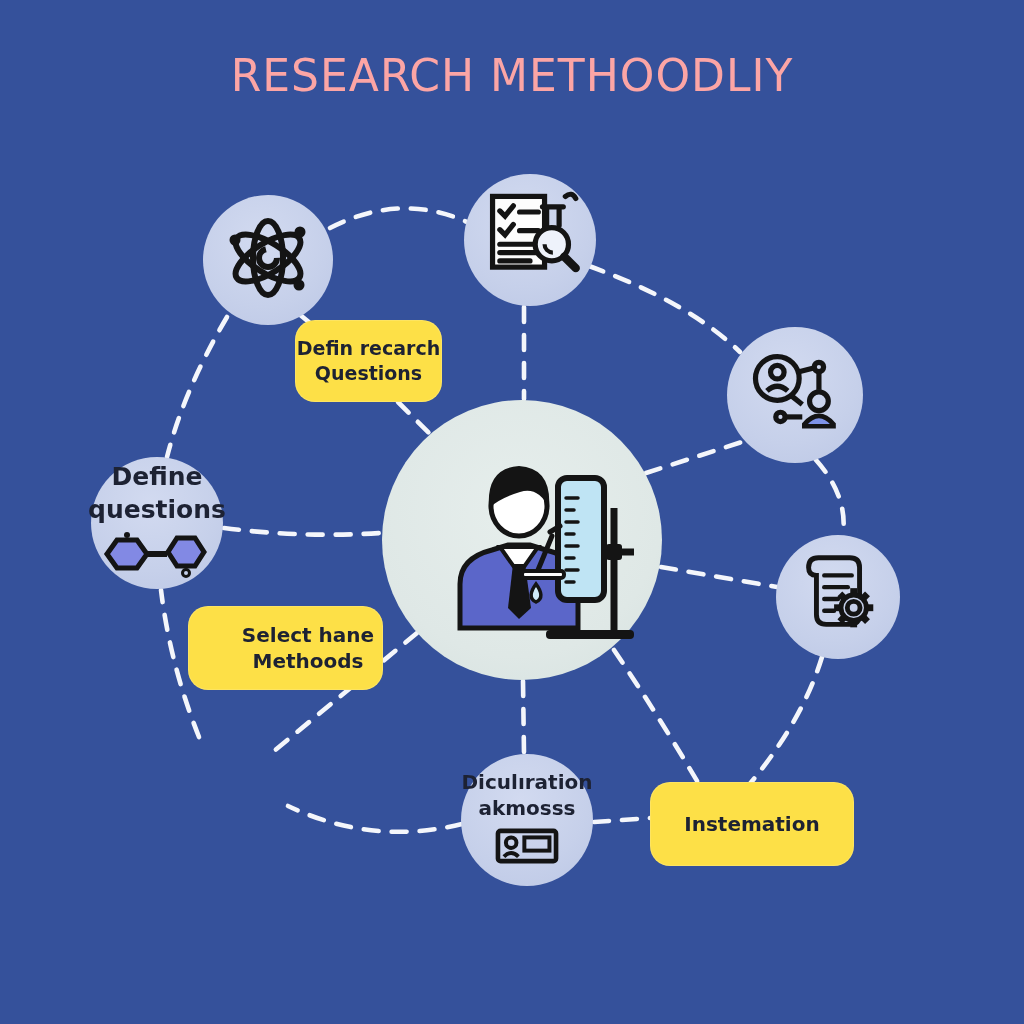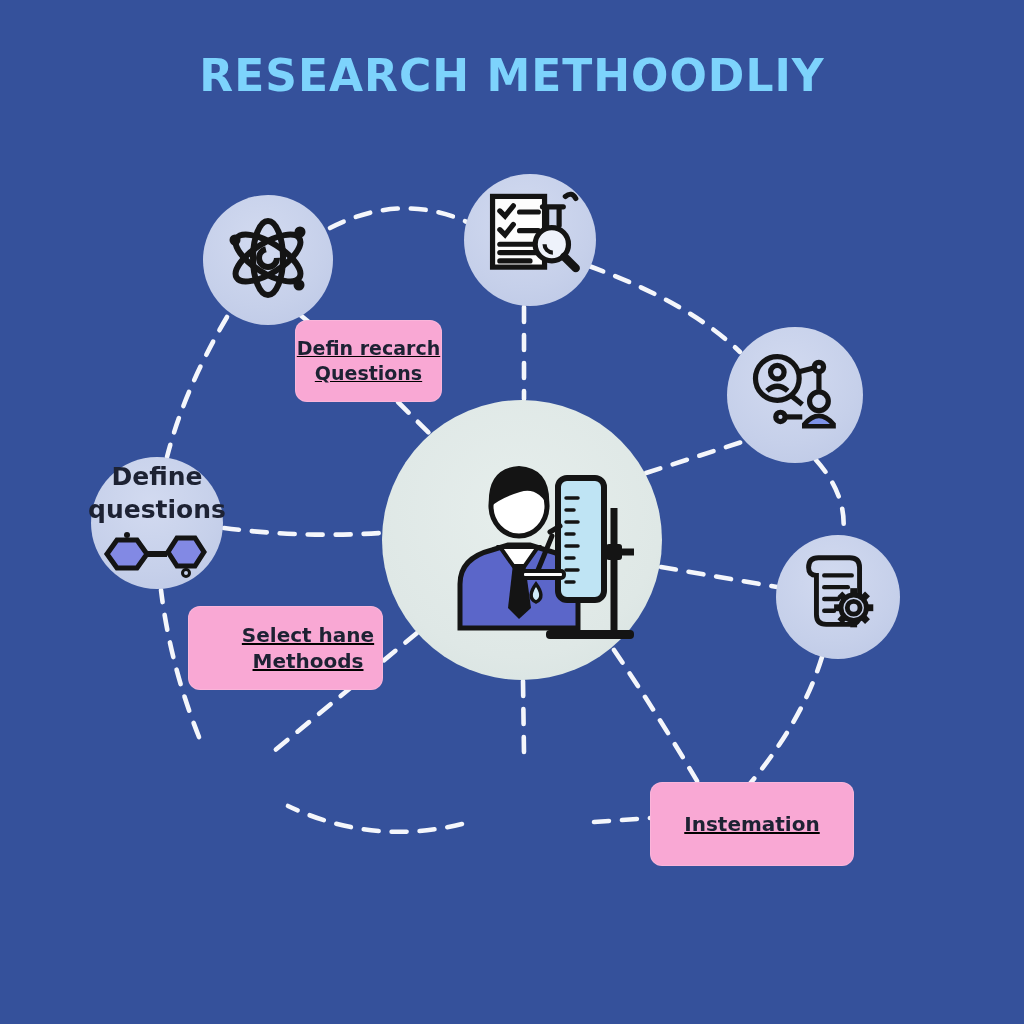--- a/index.html
+++ b/index.html
@@ -6,38 +6,37 @@
   .canvas{
     position:relative;
     width:1024px;height:1024px;
     background:#35519b;
     overflow:hidden;
     font-family:"DejaVu Sans","Liberation Sans",sans-serif;
   }
   .title{
     position:absolute;top:50px;left:0;width:1024px;
     text-align:center;
-    color:#7dd3fc;
-    font-size:44px;font-weight:bold;letter-spacing:1px;
+    color:#fca5a5;
+    font-size:44px;font-weight:normal;letter-spacing:1px;
   }
   .links{position:absolute;left:0;top:0;z-index:1;}
   .node,.hub,.labelbox{position:absolute;z-index:2;display:flex;flex-direction:column;align-items:center;justify-content:center;}
   .node{
     border-radius:50%;
     background:radial-gradient(circle at 45% 35%, #d2daf0 0%, #c6d0ea 60%, #bcc7e5 100%);
   }
   .hub{
     border-radius:50%;
     background:radial-gradient(circle at 48% 40%, #e6eeec 0%, #dfe8e6 65%, #d5e1df 100%);
   }
   .labelbox{
-    border-radius:12px;
-    background:#f9a8d4;
+    border-radius:20px;
+    background:#fde047;
     box-shadow:0 0 0 1px rgba(255,255,255,0.15) inset;
-    text-decoration:underline;
   }
   .node-text,.label-text{
     color:#1d2233;font-weight:bold;text-align:center;line-height:1.32;
   }
   .label-text{font-size:20px;}
   .node-text{font-size:20px;}
   .node-atom{left:203px;top:195px;width:130px;height:130px;}
   .node-checklist{left:464px;top:174px;width:132px;height:132px;}
   .node-people{left:727px;top:327px;width:136px;height:136px;}
   .node-hex{left:91px;top:457px;width:132px;height:132px;}
@@ -237,14 +236,28 @@
     </div>
   </div>
 
   <div class="labelbox label-instemation">
     <div class="label-text">
       <div>Instemation</div>
     </div>
   </div>
 
 
+  <div class="node node-dicul">
+    <div class="node-text">
+      <div>Diculıration</div>
+      <div>akmosss</div>
+    </div>
+    <span class="icon-gap">
+      <svg width="66" height="42" viewBox="0 0 100 62">
+        <rect x="6" y="8" width="88" height="46" rx="4" fill="none" stroke="#141414" stroke-width="7"></rect>
+        <circle cx="26" cy="26" r="8" fill="none" stroke="#141414" stroke-width="6"></circle>
+        <path d="M15 47 q11 -11 22 0" fill="none" stroke="#141414" stroke-width="6"></path>
+        <rect x="46" y="18" width="38" height="20" fill="none" stroke="#141414" stroke-width="6"></rect>
+      </svg>
+    </span>
+  </div>
 
 </div>
 
 </body></html>

